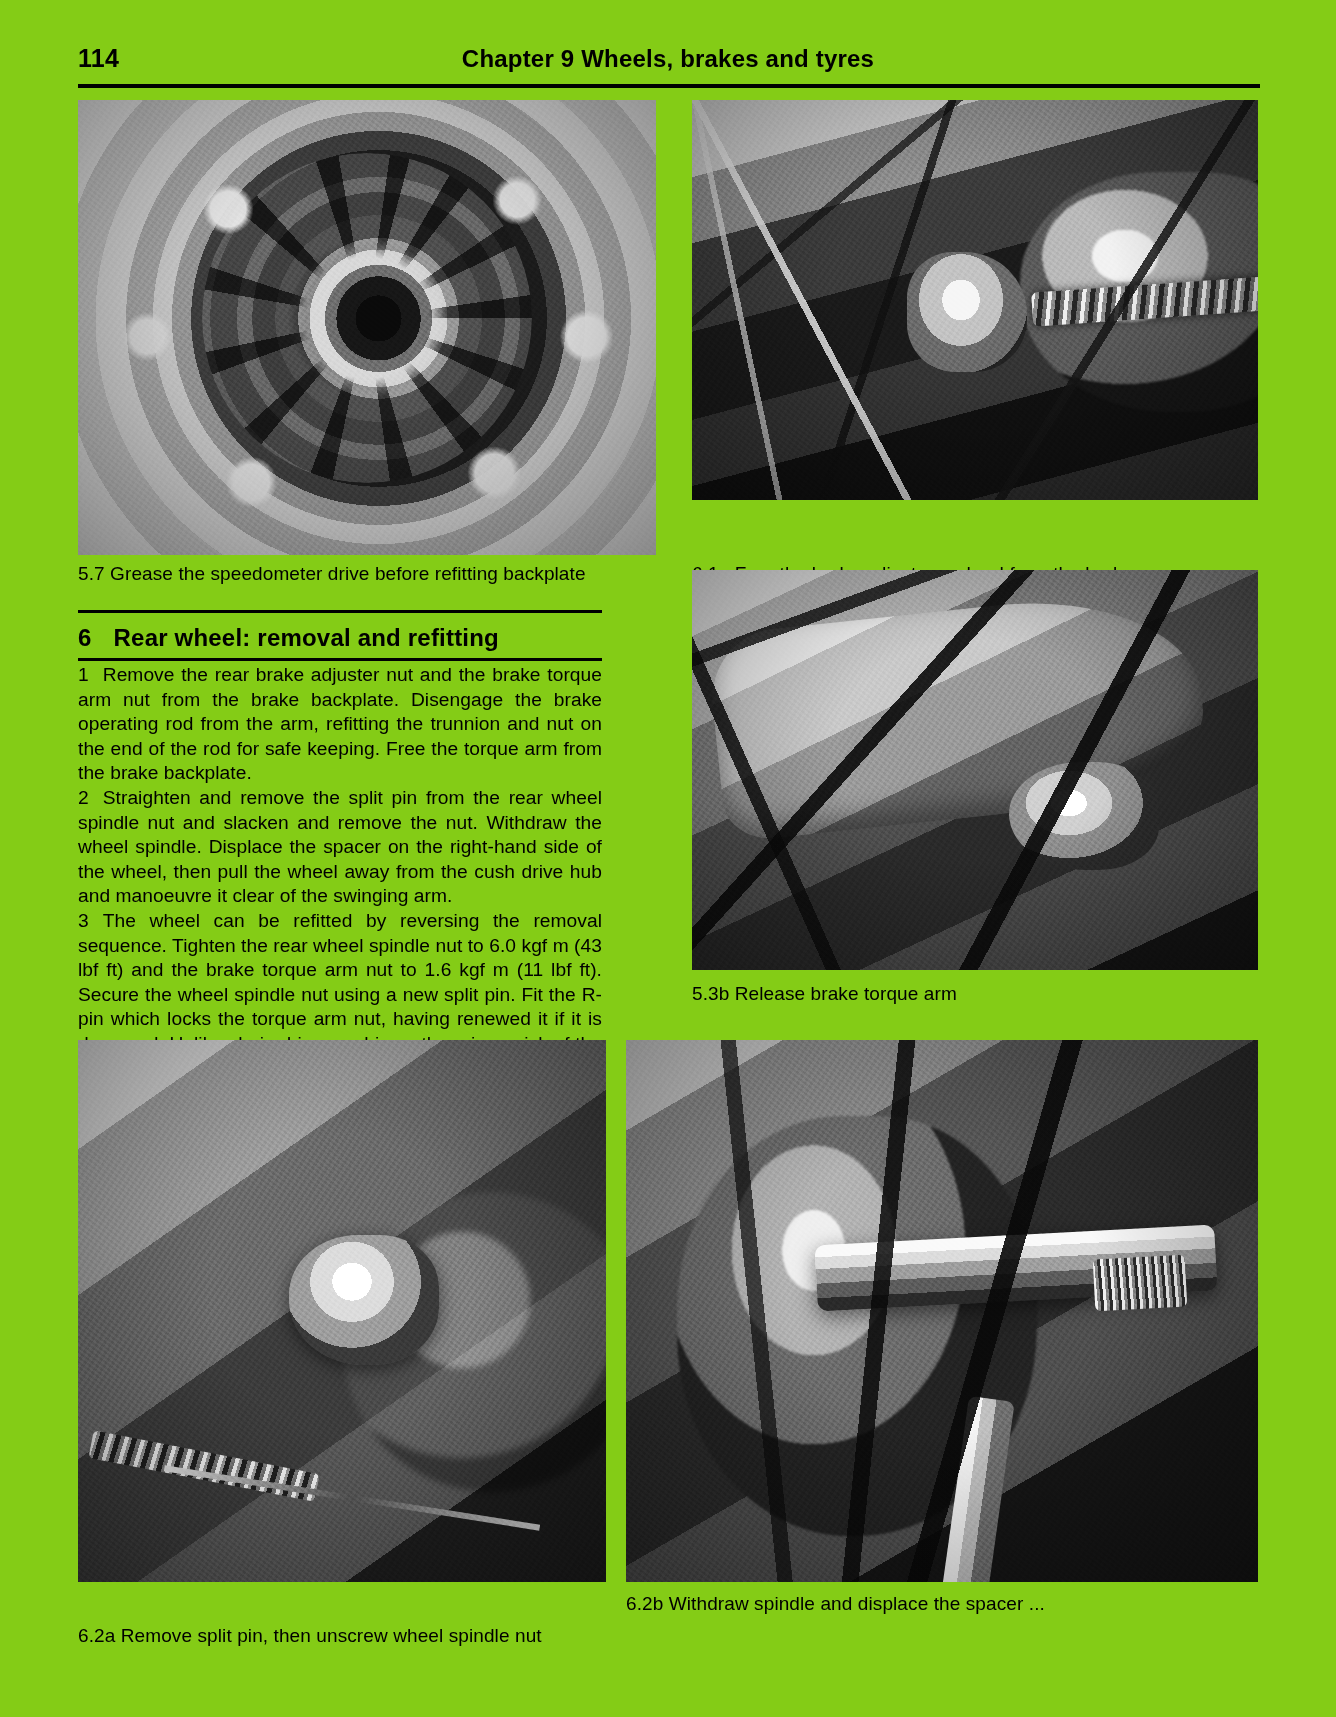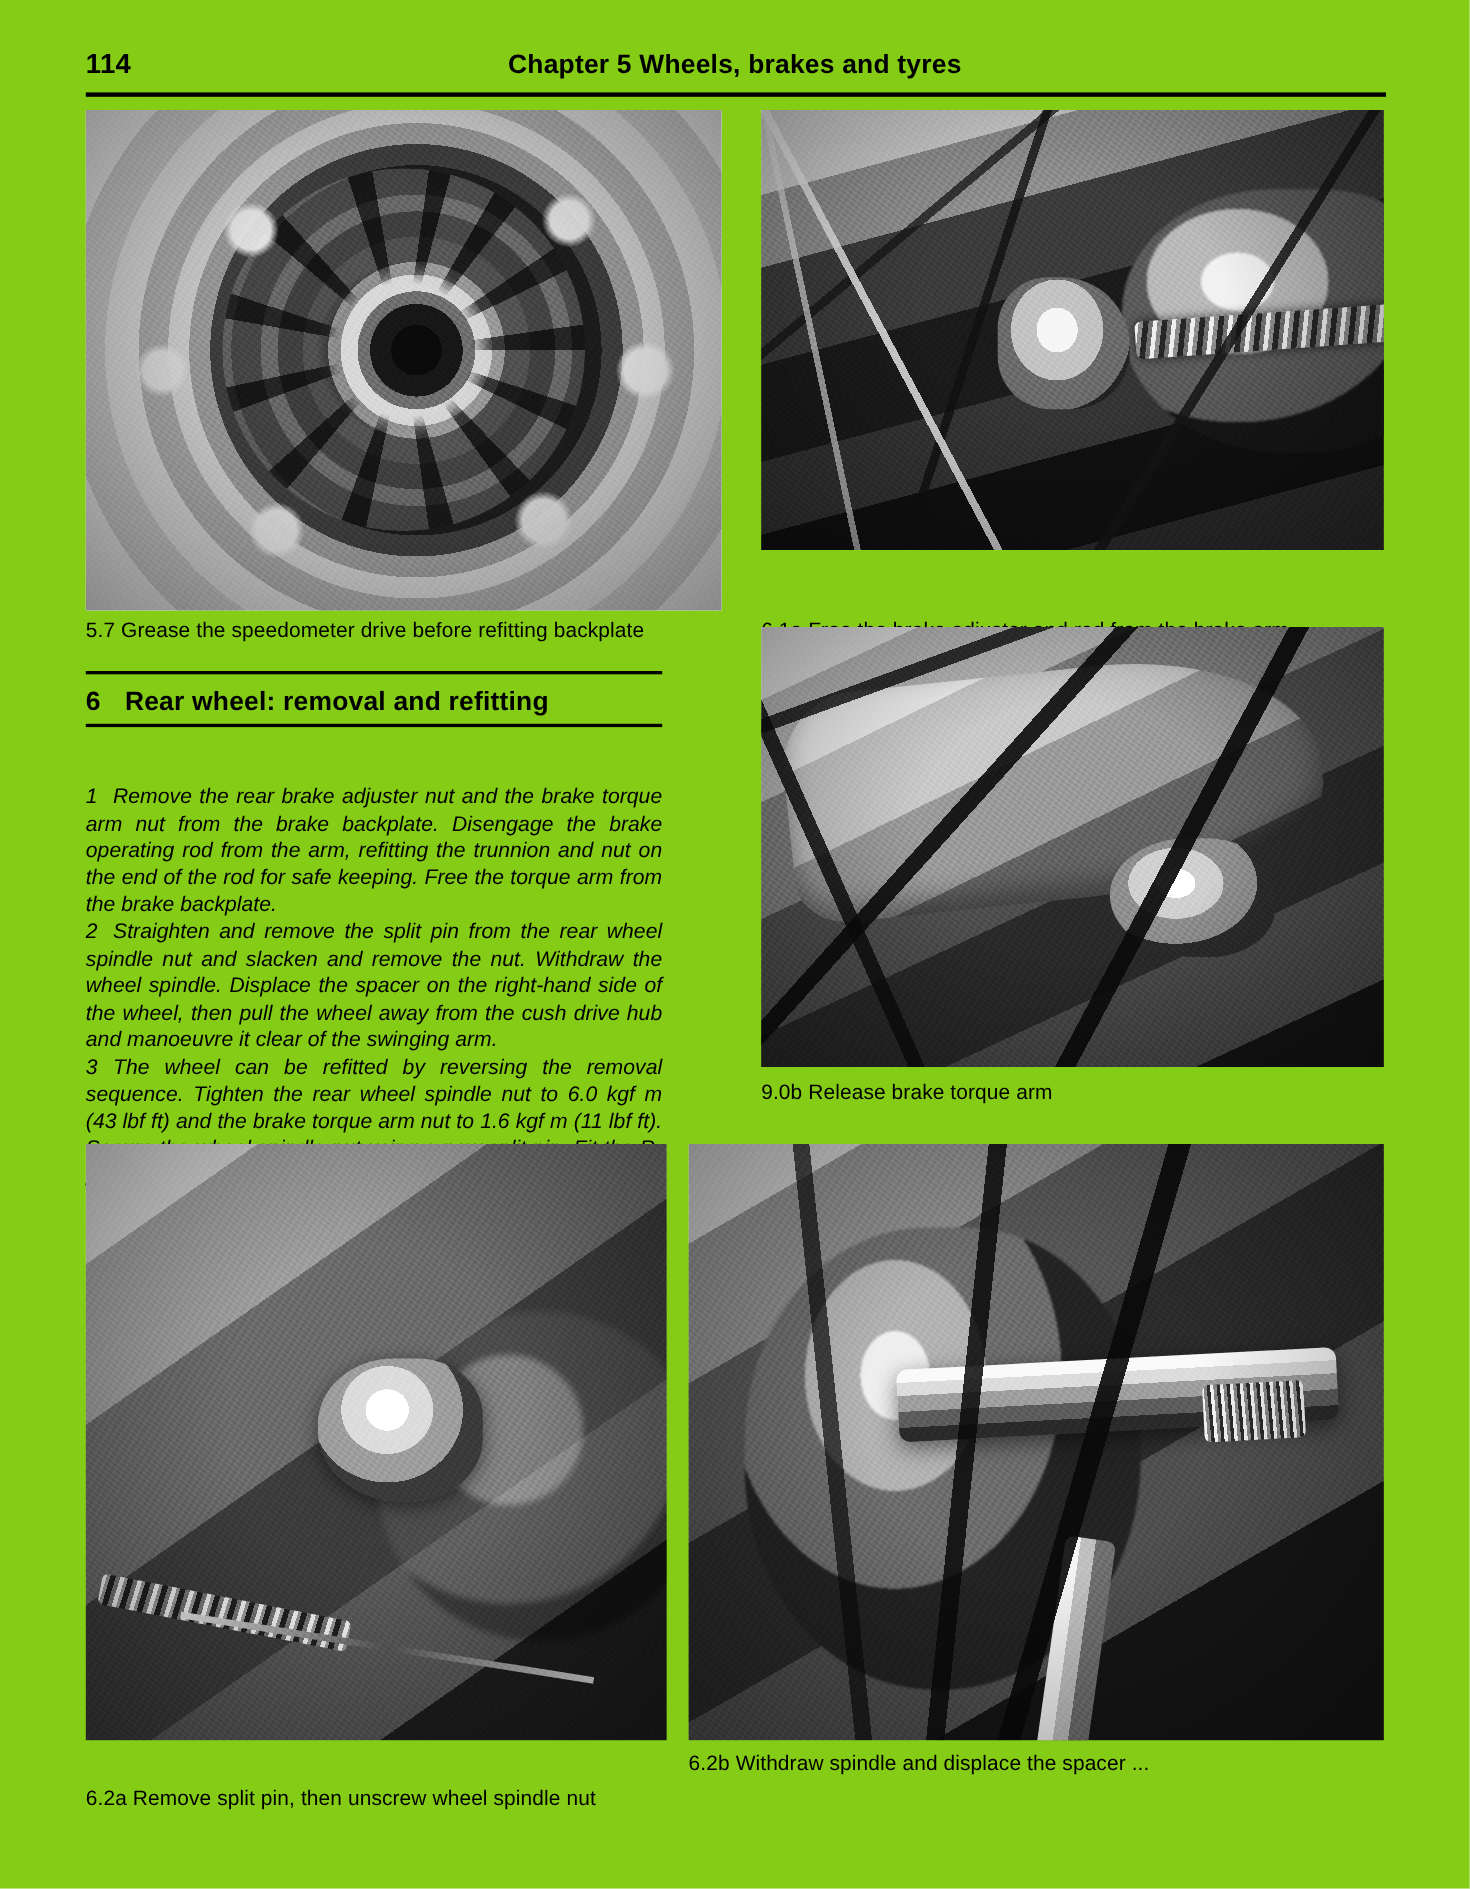--- a/index.html
+++ b/index.html
@@ -317,23 +317,22 @@
     position: absolute;
     left: 78px; top: 658px;
     width: 524px; height: 3px;
     background: #000;
   }
 
   
   .body-col {
     position: absolute;
     left: 78px;
-    top: 713px;
+    top: 663px;
     width: 524px;
-    font-style: italic;
   }
   .body-col p {
     margin: 0;
     font-size: 19.2px;
     line-height: 24.6px;
     text-align: justify;
     text-justify: inter-word;
     letter-spacing: 0.05px;
   }
   .body-col p .pnum {
@@ -342,21 +341,21 @@
   }
   .body-col p:last-child { text-align: justify; }
 </style>
 </head>
 <body>
 
 <div class="page">
 
   <div class="header">
     <div class="page-number">114</div>
-    <div class="chapter-title">Chapter 5  Wheels, brakes and tyres</div>
+    <div class="chapter-title">Chapter 9  Wheels, brakes and tyres</div>
   </div>
   <div class="header-rule"></div>
 
   <div class="photo" id="photo-5-7">
     <div class="spokes"></div>
     <div class="studs"></div>
     <div class="grain"></div>
     <div class="vig"></div>
   </div>
   <div class="caption" id="caption-5-7">5.7 Grease the speedometer drive before refitting backplate</div>
@@ -371,21 +370,21 @@
   </div>
   <div class="caption" id="caption-6-1a">6.1a Free the brake adjuster and rod from the brake arm</div>
 
   <div class="photo" id="photo-6-1b">
     <div class="arm"></div>
     <div class="boss"></div>
     <div class="dark-spokes"></div>
     <div class="grain"></div>
     <div class="vig"></div>
   </div>
-  <div class="caption" id="caption-6-1b">9.0b Release brake torque arm</div>
+  <div class="caption" id="caption-6-1b">5.3b Release brake torque arm</div>
 
   <div class="section-rule-top"></div>
   <div class="section-heading">
     <span class="num">6</span><span>Rear wheel: removal and refitting</span>
   </div>
   <div class="section-rule-bottom"></div>
 
   <div class="body-col">
     <p><span class="pnum">1</span><span>Remove the rear brake adjuster nut and the brake torque arm nut from the brake backplate. Disengage the brake operating rod from the arm, refitting the trunnion and nut on the end of the rod for safe keeping. Free the torque arm from the brake backplate.</span></p>
     <p><span class="pnum">2</span><span>Straighten and remove the split pin from the rear wheel spindle nut and slacken and remove the nut. Withdraw the wheel spindle. Displace the spacer on the right-hand side of the wheel, then pull the wheel away from the cush drive hub and manoeuvre it clear of the swinging arm.</span></p>

